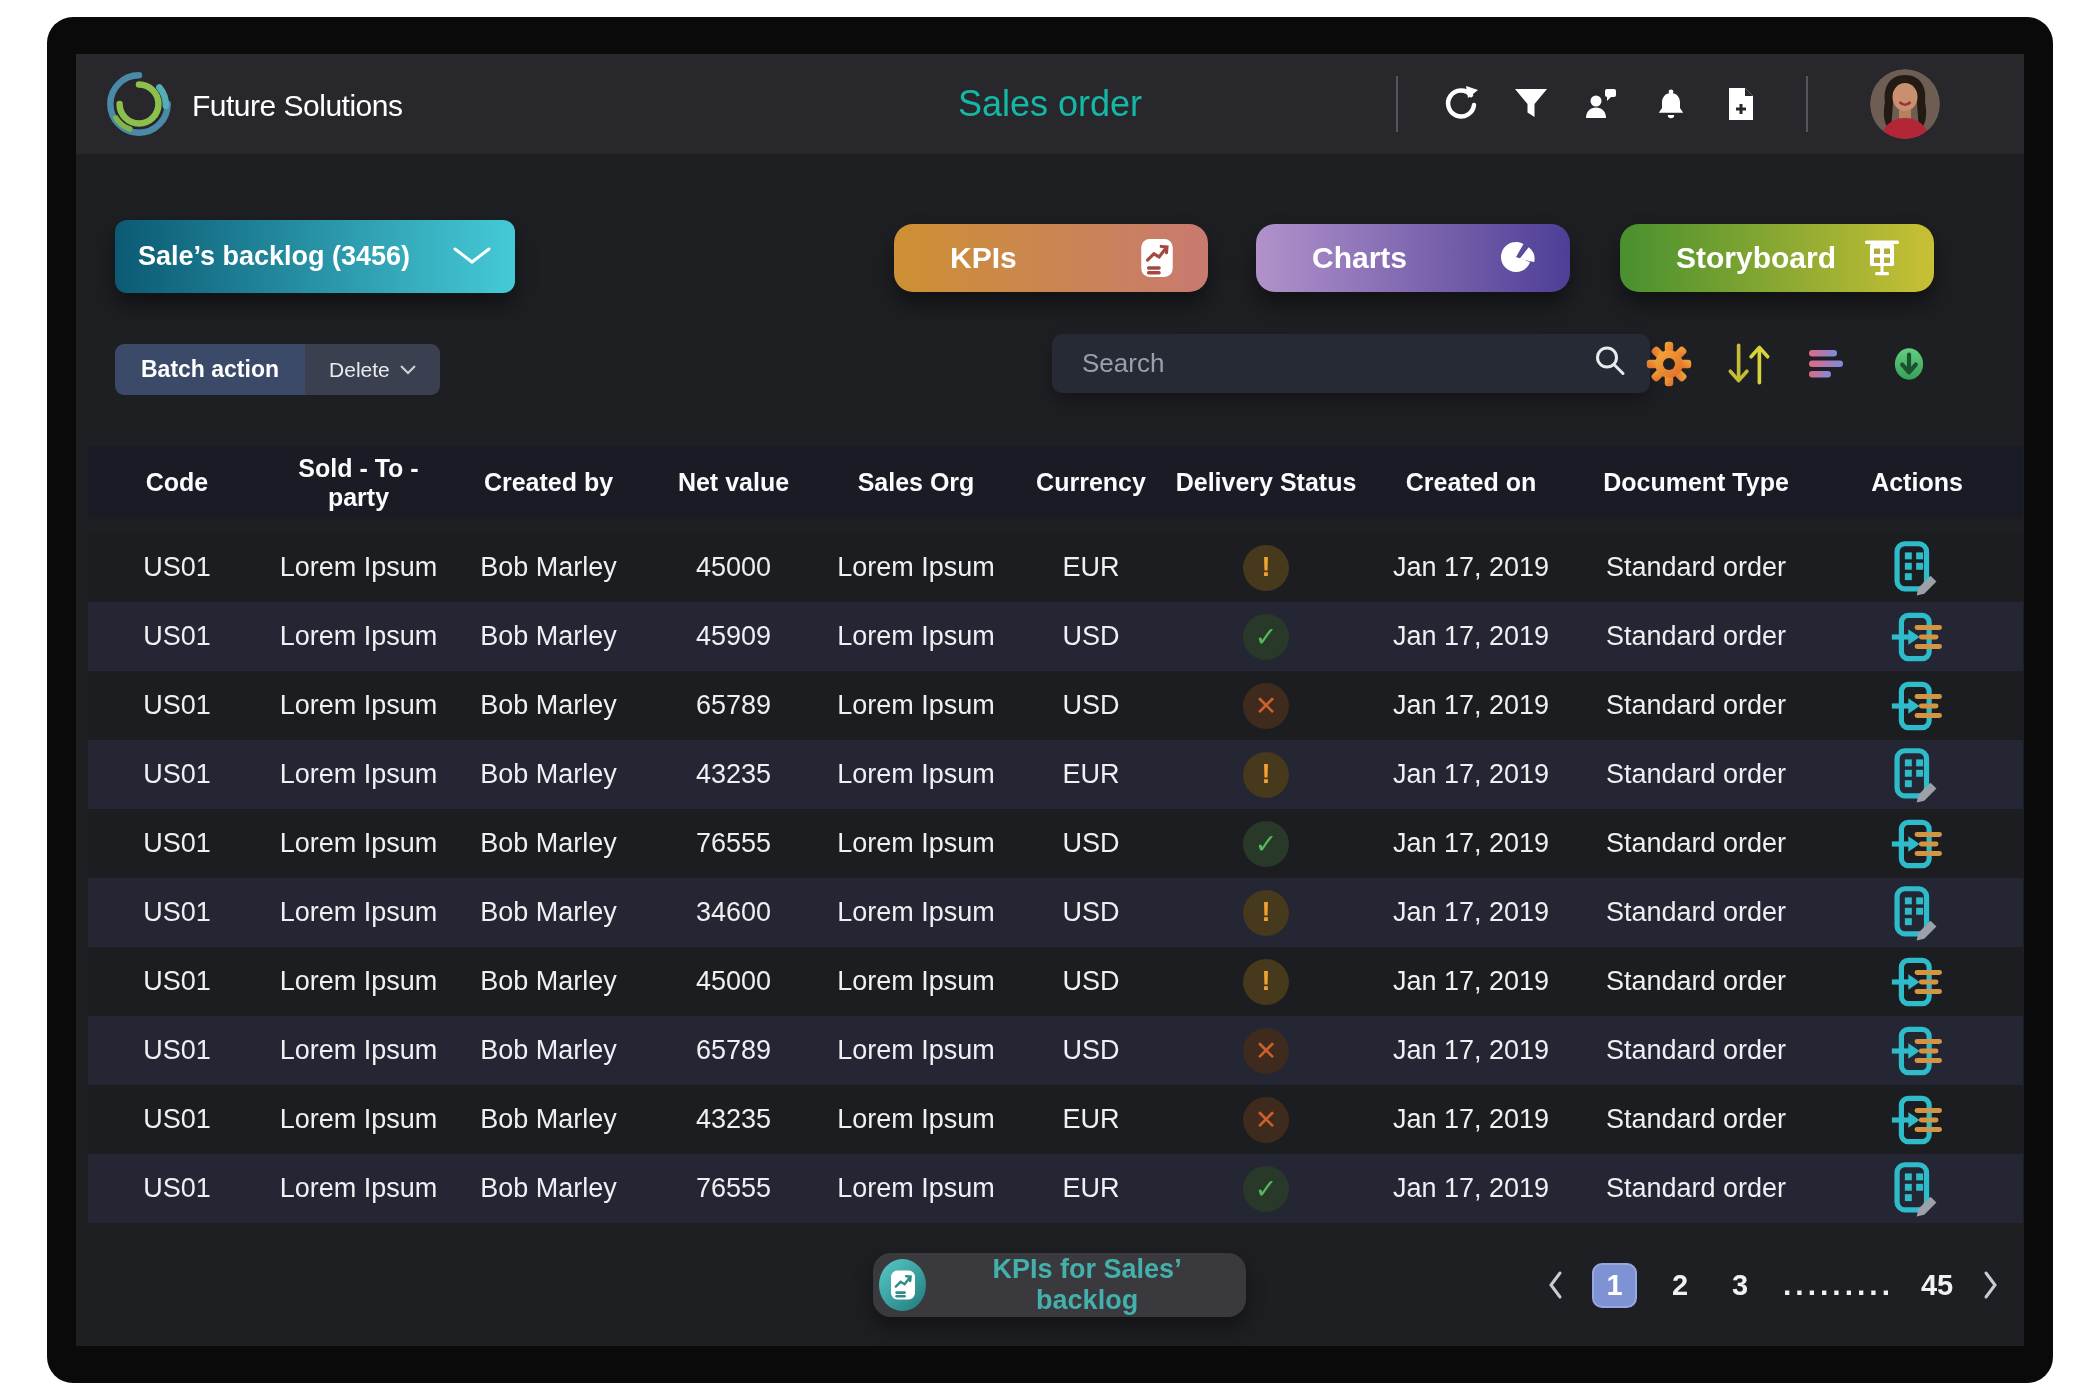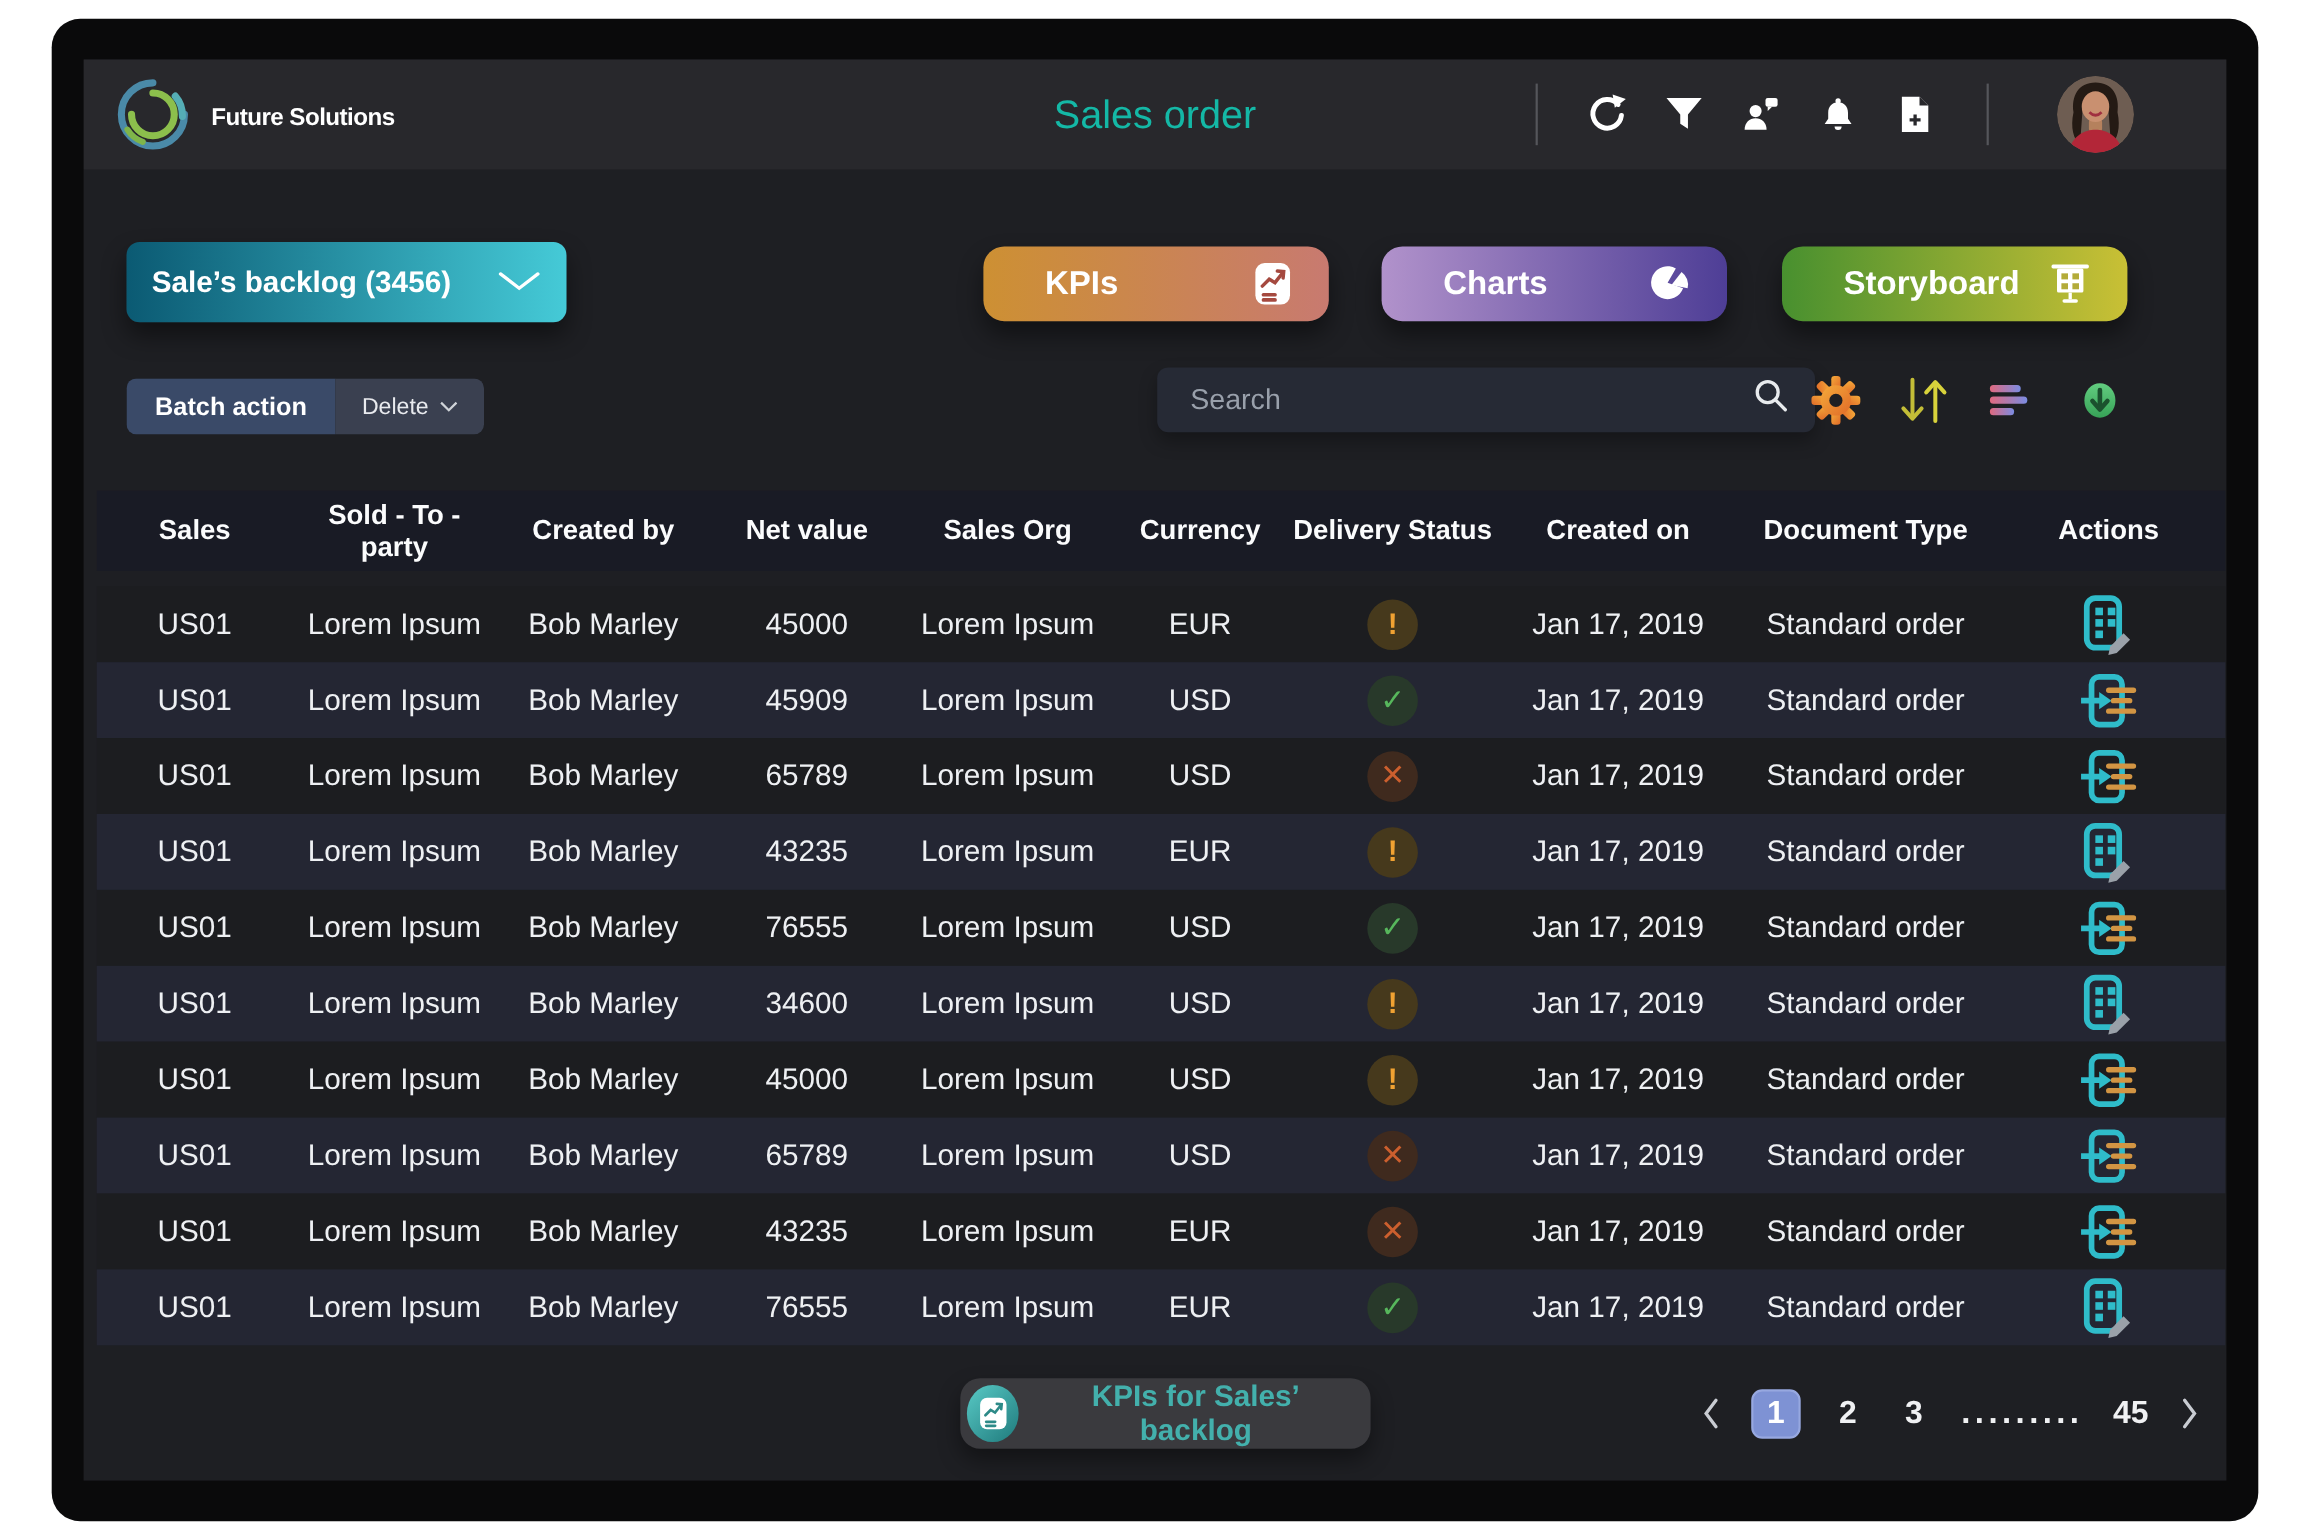--- a/index.html
+++ b/index.html
@@ -4,21 +4,21 @@
 <style>
   * { margin:0; padding:0; box-sizing:border-box; }
   body { margin:0; background:#ffffff; font-family:"Liberation Sans","DejaVu Sans",sans-serif; }
   .canvas { position:relative; width:2100px; height:1400px; background:#ffffff; overflow:hidden; }
   .frame { position:absolute; left:47px; top:17px; width:2006px; height:1366px; background:#0a0a0b; border-radius:26px; }
   .app { position:absolute; left:29px; top:37px; width:1948px; height:1292px; background:#1e1f23; overflow:hidden; }
 
   
   .topbar { position:relative; height:100px; background:#28282c; }
   .brand { position:absolute; left:26px; top:13px; display:flex; align-items:center; gap:16px; background:none; border:none; }
-  .brand-name { color:#fff; font-size:22px; font-weight:bold; letter-spacing:-0.5px; }
+  .brand-name { color:#fff; font-size:30px; font-weight:normal; letter-spacing:-0.5px; }
   .page-title { position:absolute; left:0; right:0; top:0; height:100px; display:flex; align-items:center; justify-content:center; color:#14b8a6; font-size:36px; font-weight:normal; }
   .topbar-right { position:absolute; right:0; top:0; height:100px; display:flex; align-items:center; }
   .vsep { width:2px; height:56px; background:#55565b; }
   .tb-icon { width:70px; height:70px; display:flex; align-items:center; justify-content:center; background:none; border:none; cursor:pointer; }
   .tb-icon:first-of-type { margin-left:28px; }
   .sep2 { margin-left:30px; }
   .avatar { width:70px; height:70px; border-radius:50%; overflow:hidden; margin:0 84px 0 62px; display:block; cursor:pointer; }
 
   
   .row1 { position:absolute; left:0; top:166px; width:100%; height:80px; }
@@ -281,21 +281,21 @@
           <line x1="22" y1="14" x2="22" y2="27" stroke="#1b512e" stroke-width="4" stroke-linecap="round"></line>
           <polyline points="15.5,23.5 22,31 28.5,23.5" stroke="#1b512e" stroke-width="4" fill="none" stroke-linecap="round" stroke-linejoin="round"></polyline>
         </svg>
       </button>
     </div>
   </div>
 
   <section class="table">
     <div class="t-head">
 
-    <div class="t-h">Sales</div>
+    <div class="t-h">Code</div>
             <div class="t-h">Sold - To - party</div>
             <div class="t-h">Created by</div>
             <div class="t-h">Net value</div>
             <div class="t-h">Sales Org</div>
             <div class="t-h">Currency</div>
             <div class="t-h">Delivery Status</div>
             <div class="t-h">Created on</div>
             <div class="t-h">Document Type</div>
             <div class="t-h">Actions</div>
           </div>

